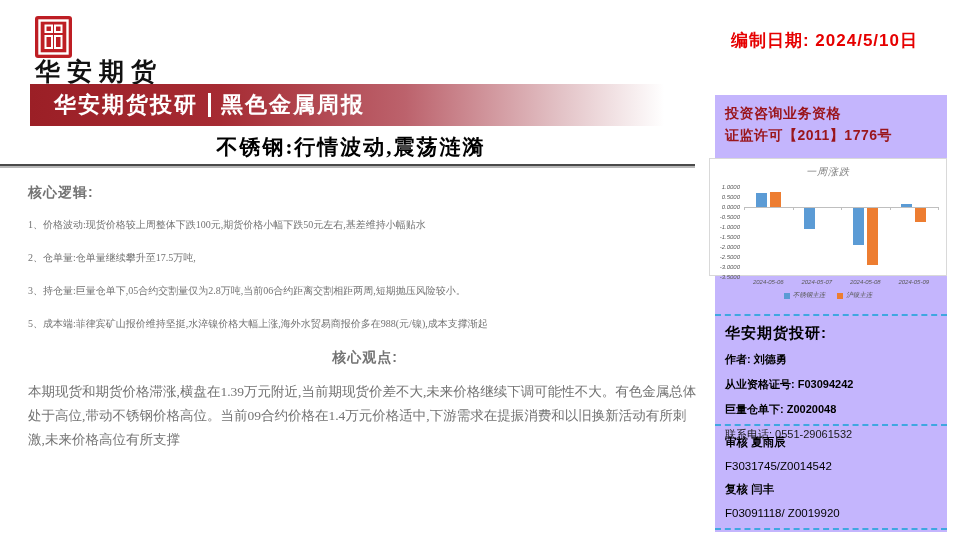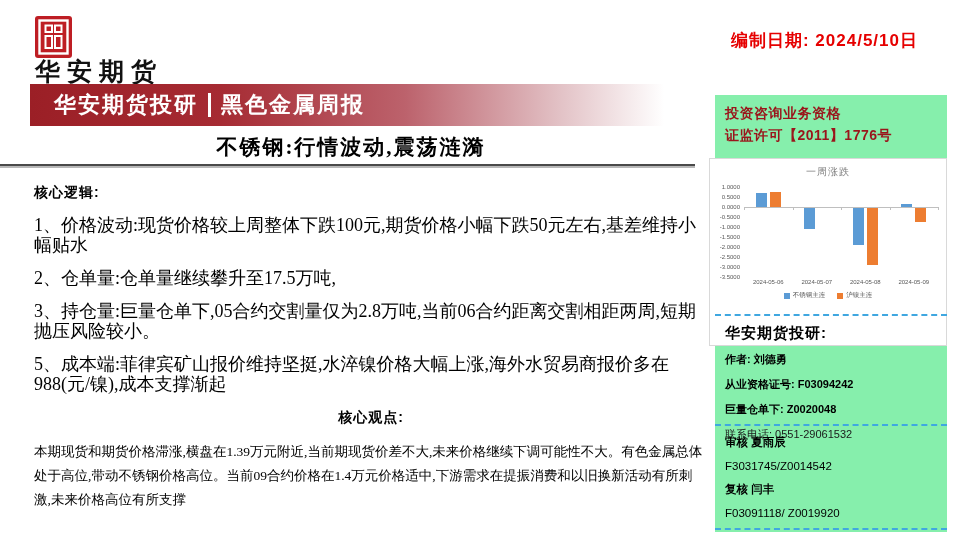--- a/index.html
+++ b/index.html
@@ -39,40 +39,40 @@
   .report-title {
     position:absolute; left:0; top:133px; width:702px; text-align:center;
     font-family:"Liberation Serif","DejaVu Serif",serif; font-weight:bold;
     font-size:21px; color:#000; letter-spacing:2px;
   }
   .title-divider {
     position:absolute; left:0; top:164px; width:695px; height:4px;
     background:linear-gradient(to bottom,#4a4a4a 0%,#4a4a4a 55%,#b8b8b8 55%,#b8b8b8 100%);
   }
   
-  .content { position:absolute; left:34px; top:184px; width:674px; color:#000000; }
+  .content { position:absolute; left:28px; top:184px; width:674px; color:#737373; }
   .sec-head { font-size:14px; font-weight:bold; margin-bottom:13px; letter-spacing:1px; }
   .content p.item {
     font-family:"Liberation Serif","DejaVu Serif",serif;
-    font-size:18px; line-height:20px; margin-bottom:13px;
+    font-size:10px; line-height:20px; margin-bottom:13px;
   }
   .view-head { margin-top:15px;text-align:center; }
   .view-para {
     font-family:"Liberation Serif","DejaVu Serif",serif;
     font-size:13.5px; line-height:24px;
   }
   
-  .sidebar { position:absolute; left:715px; top:95px; width:232px; height:437px; background:#86efac; }
+  .sidebar { position:absolute; left:715px; top:95px; width:232px; height:437px; background:#c4b5fd; }
   .license {
     padding:7px 0 0 10px; color:#9a151b; font-weight:bold;
     font-size:14px; line-height:22px; letter-spacing:0.5px;
   }
   .chart-box {
-    position:absolute; left:-6px; top:63px; width:238px; height:188px;
-    background:#ffffff; border:1px solid #d9d9d9;
+    position:absolute; left:-6px; top:63px; width:238px; height:118px;
+    background:#ffffff; border:1px solid #d9d9d9;font-style:italic;
   }
   .chart-title { position:absolute; left:0; top:6px; width:100%; text-align:center; font-size:10px; color:#7f7f7f; letter-spacing:1px; }
   .ylab { position:absolute; width:30px; text-align:right; font-size:6px; color:#595959; }
   .zero-line { position:absolute; height:1px; background:#bfbfbf; }
   .cat-tick { position:absolute; width:1px; height:3px; background:#bfbfbf; }
   .bar { position:absolute; }
   .catlab { position:absolute; text-align:center; font-size:6px; color:#595959; white-space:nowrap; }
   .legend { position:absolute; left:0; top:132px; width:100%; display:flex; justify-content:center; gap:12px; }
   .legend-item { display:flex; align-items:center; gap:3px; font-size:6.5px; color:#595959; }
   .legend-swatch { width:6px; height:6px; display:inline-block; }

